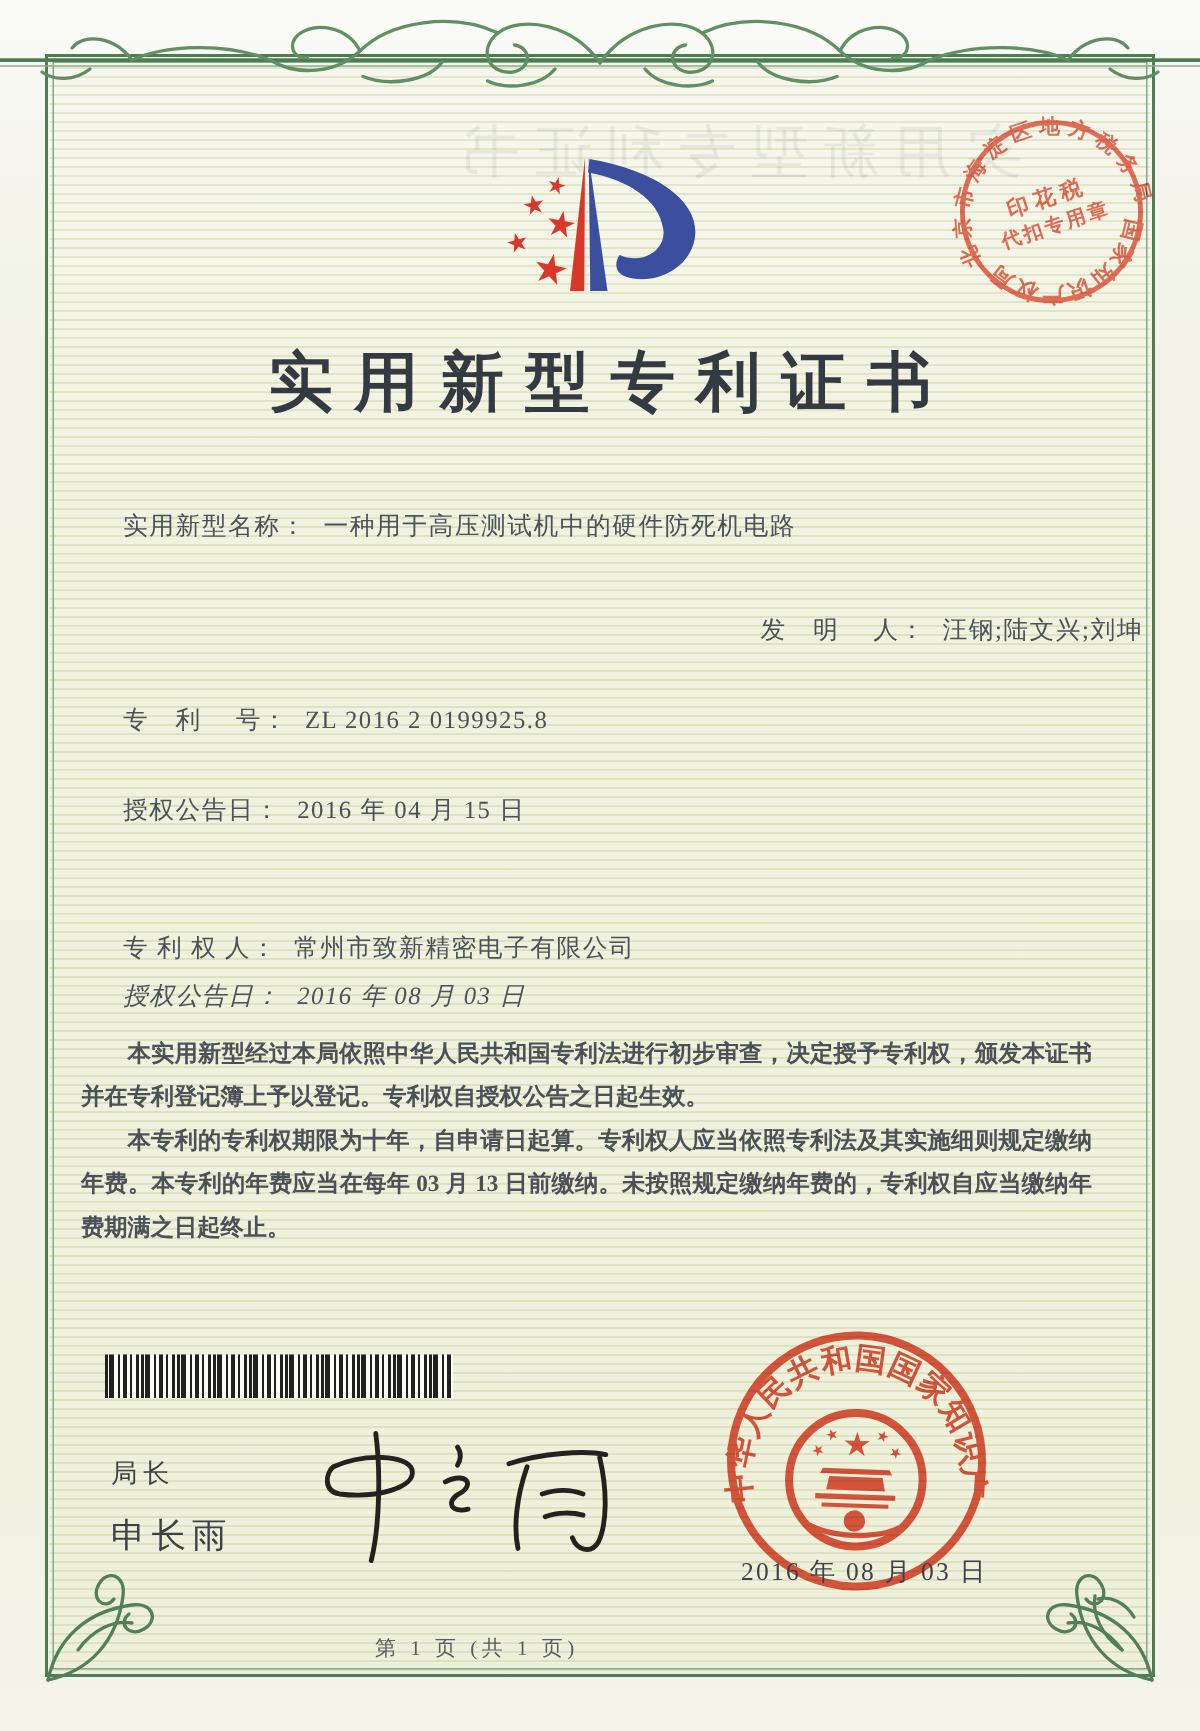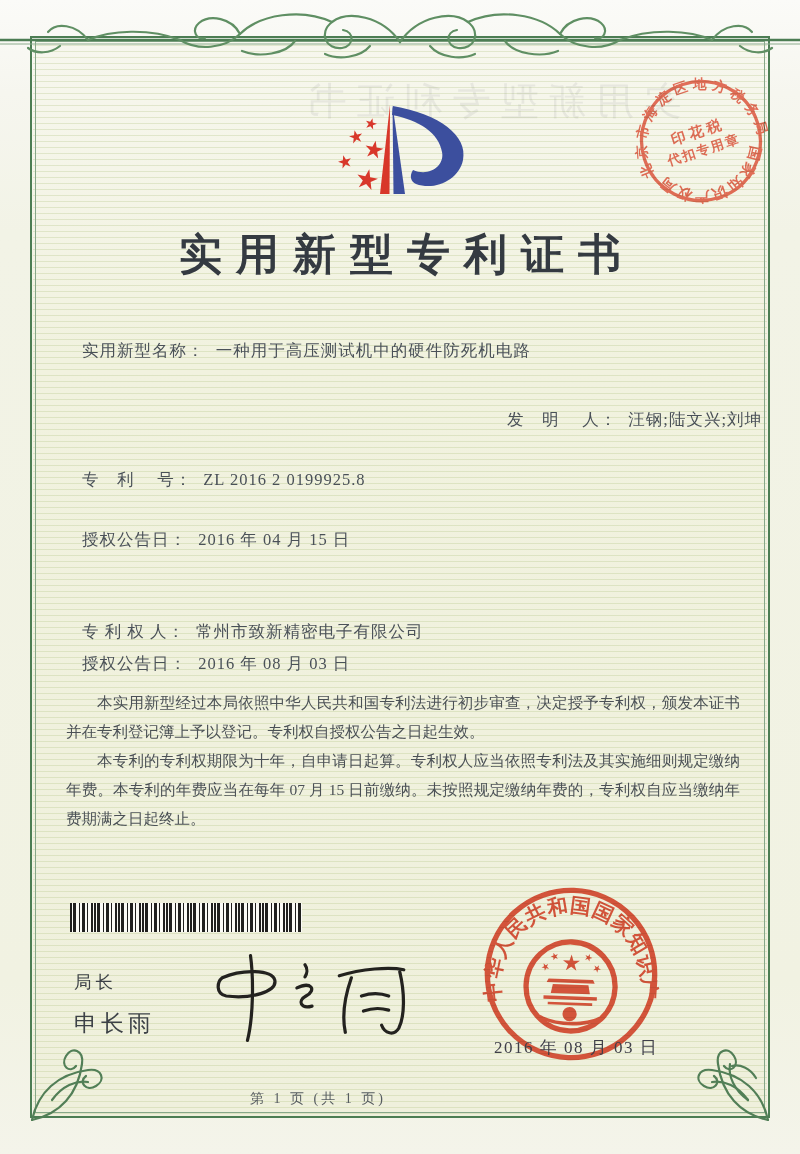--- a/index.html
+++ b/index.html
@@ -20,23 +20,23 @@
   .certno{position:absolute;left:56px;top:96px;font-size:15.5px;letter-spacing:3px;color:#585e66;}
   .ghost{position:absolute;left:290px;top:76px;width:400px;text-align:center;font-size:38px;letter-spacing:10px;color:#6b7076;opacity:0.10;transform:scaleX(-1);pointer-events:none;}
 
   .logo{position:absolute;left:318px;top:100px;width:175px;height:105px;}
   .title{position:absolute;left:0;top:226px;width:800px;text-align:center;font-size:43px;font-weight:600;letter-spacing:14px;text-indent:14px;color:#343a41;}
 
   .fields{position:absolute;left:62px;top:0;width:680px;}
   .frow{position:absolute;left:0;width:680px;font-size:16.5px;letter-spacing:1px;color:#4a5158;white-space:nowrap;margin-left:20px;}
   .frow .lab{display:inline-block;}
   .frow .val{display:inline-block;margin-left:6px;}
-  .r0{top:340px;} .r1{top:409px;text-align:right;} .r2{top:469px;} .r3{top:529px;} .r4{top:621px;} .r5{top:653px;}
-
-  .body-text{position:absolute;left:66px;top:688px;width:674px;color:#4b5156;font-size:15.5px;line-height:29px;text-align:justify;}
+  .r0{top:340px;} .r1{top:409px;text-align:right;} .r2{top:469px;} .r3{top:529px;} .r4{top:621px;} .r5{top:653px;font-style:italic;}
+
+  .body-text{position:absolute;left:54px;top:688px;width:674px;color:#4b5156;font-size:15.5px;line-height:29px;text-align:justify;font-weight:bold;}
   .body-text p{margin:0;text-indent:2em;}
 
   .barcode{position:absolute;left:70px;top:903px;width:232px;height:29px;
     background:repeating-linear-gradient(90deg,#20201e 0 2px,#fbfbf6 2px 3px,#20201e 3px 6px,#fbfbf6 6px 9px,#20201e 9px 10px,#fbfbf6 10px 12px,#20201e 12px 15px,#fbfbf6 15px 17px,#20201e 17px 18px,#fbfbf6 18px 21px,#20201e 21px 23px,#fbfbf6 23px 24px);}
 
   .director-label{position:absolute;left:74px;top:970px;font-size:17.5px;letter-spacing:4px;color:#3d4247;}
   .director-name{position:absolute;left:74px;top:1008px;font-size:23px;letter-spacing:4px;color:#3d4247;}
   .signature{position:absolute;left:192px;top:944px;width:232px;height:108px;}
 
   .seal{position:absolute;left:482px;top:885px;width:178px;height:178px;mix-blend-mode:multiply;opacity:0.95;transform:rotate(2deg);}
@@ -150,21 +150,21 @@
       <span class="val">常州市致新精密电子有限公司</span>
     </div>
     <div class="frow r5">
       <span class="lab">授权公告日：</span>
       <span class="val">2016 年 08 月 03 日</span>
     </div>
   </div>
 
   <div class="body-text">
     <p>本实用新型经过本局依照中华人民共和国专利法进行初步审查，决定授予专利权，颁发本证书并在专利登记簿上予以登记。专利权自授权公告之日起生效。</p>
-    <p>本专利的专利权期限为十年，自申请日起算。专利权人应当依照专利法及其实施细则规定缴纳年费。本专利的年费应当在每年 07 月 15 日前缴纳。未按照规定缴纳年费的，专利权自应当缴纳年费期满之日起终止。</p>
+    <p>本专利的专利权期限为十年，自申请日起算。专利权人应当依照专利法及其实施细则规定缴纳年费。本专利的年费应当在每年 03 月 13 日前缴纳。未按照规定缴纳年费的，专利权自应当缴纳年费期满之日起终止。</p>
   </div>
 
   <div class="barcode"></div>
 
   <div class="director-label">局长</div>
   <div class="director-name">申长雨</div>
   <svg class="signature" viewBox="0 0 230 100">
     <g stroke="#23221f" fill="none" stroke-width="3.2" stroke-linecap="round">
       <path d="M58,8 C61,30 61,68 55,92"></path>
       <path d="M30,30 C50,21 79,22 82,32 C85,44 58,51 34,48 C23,46 25,34 30,30"></path>

